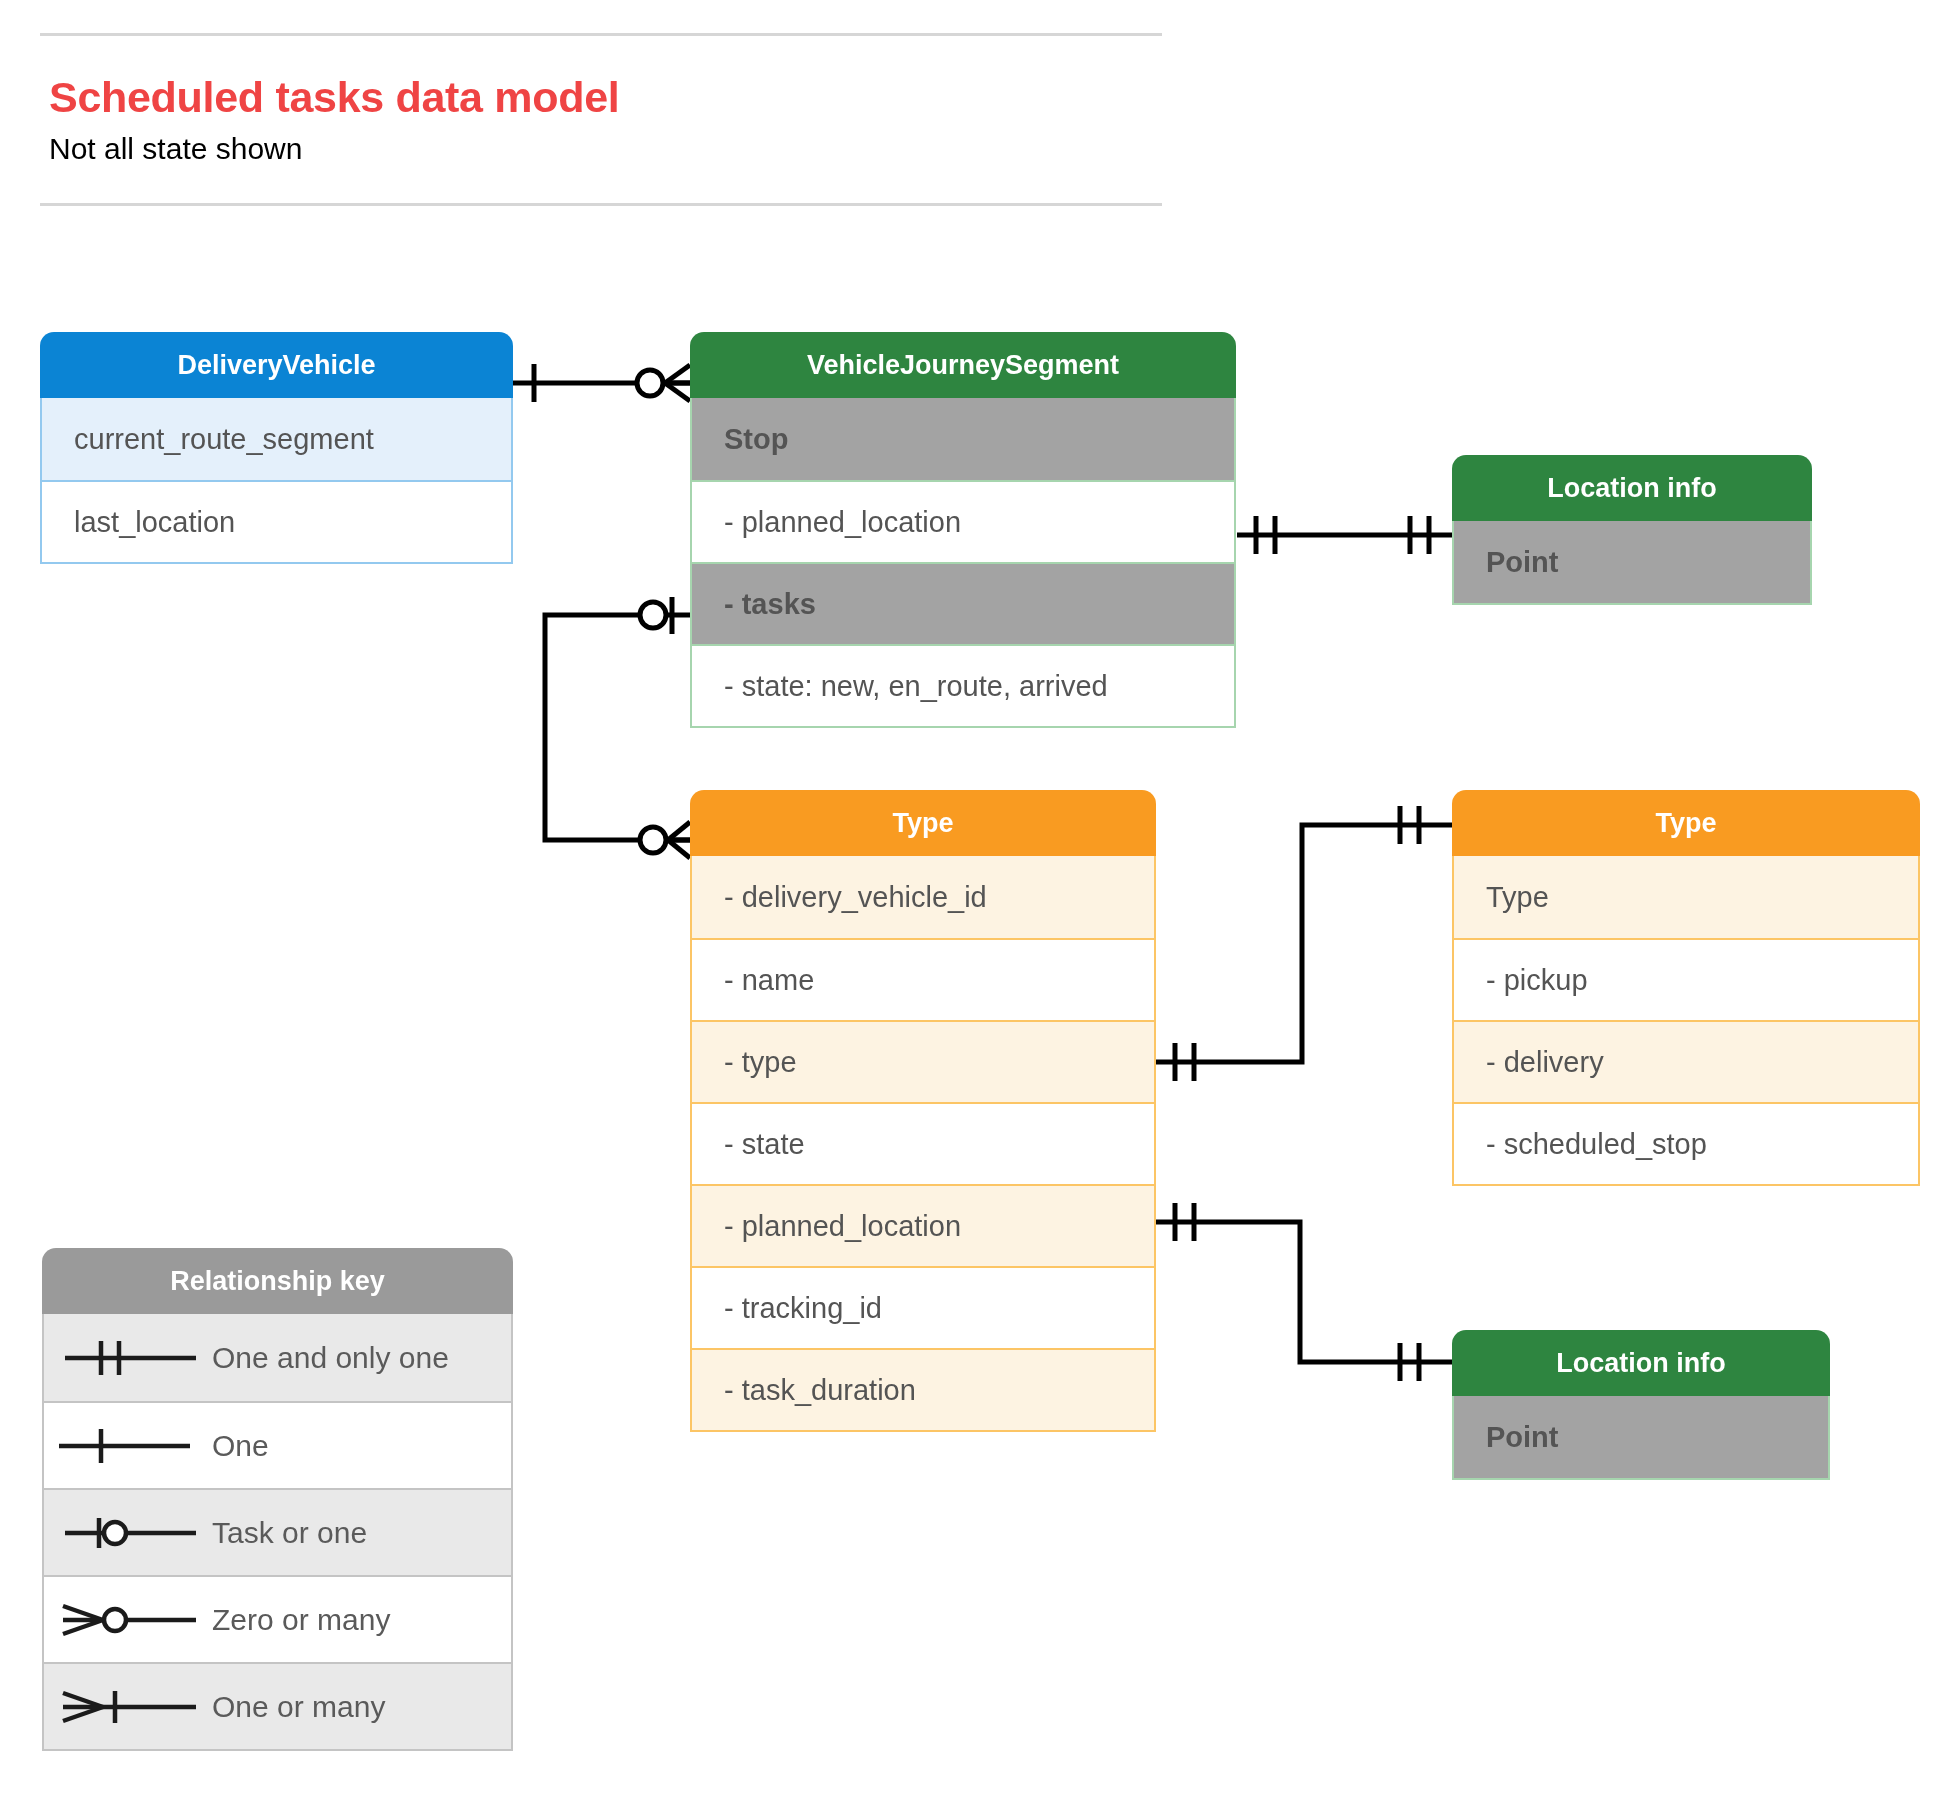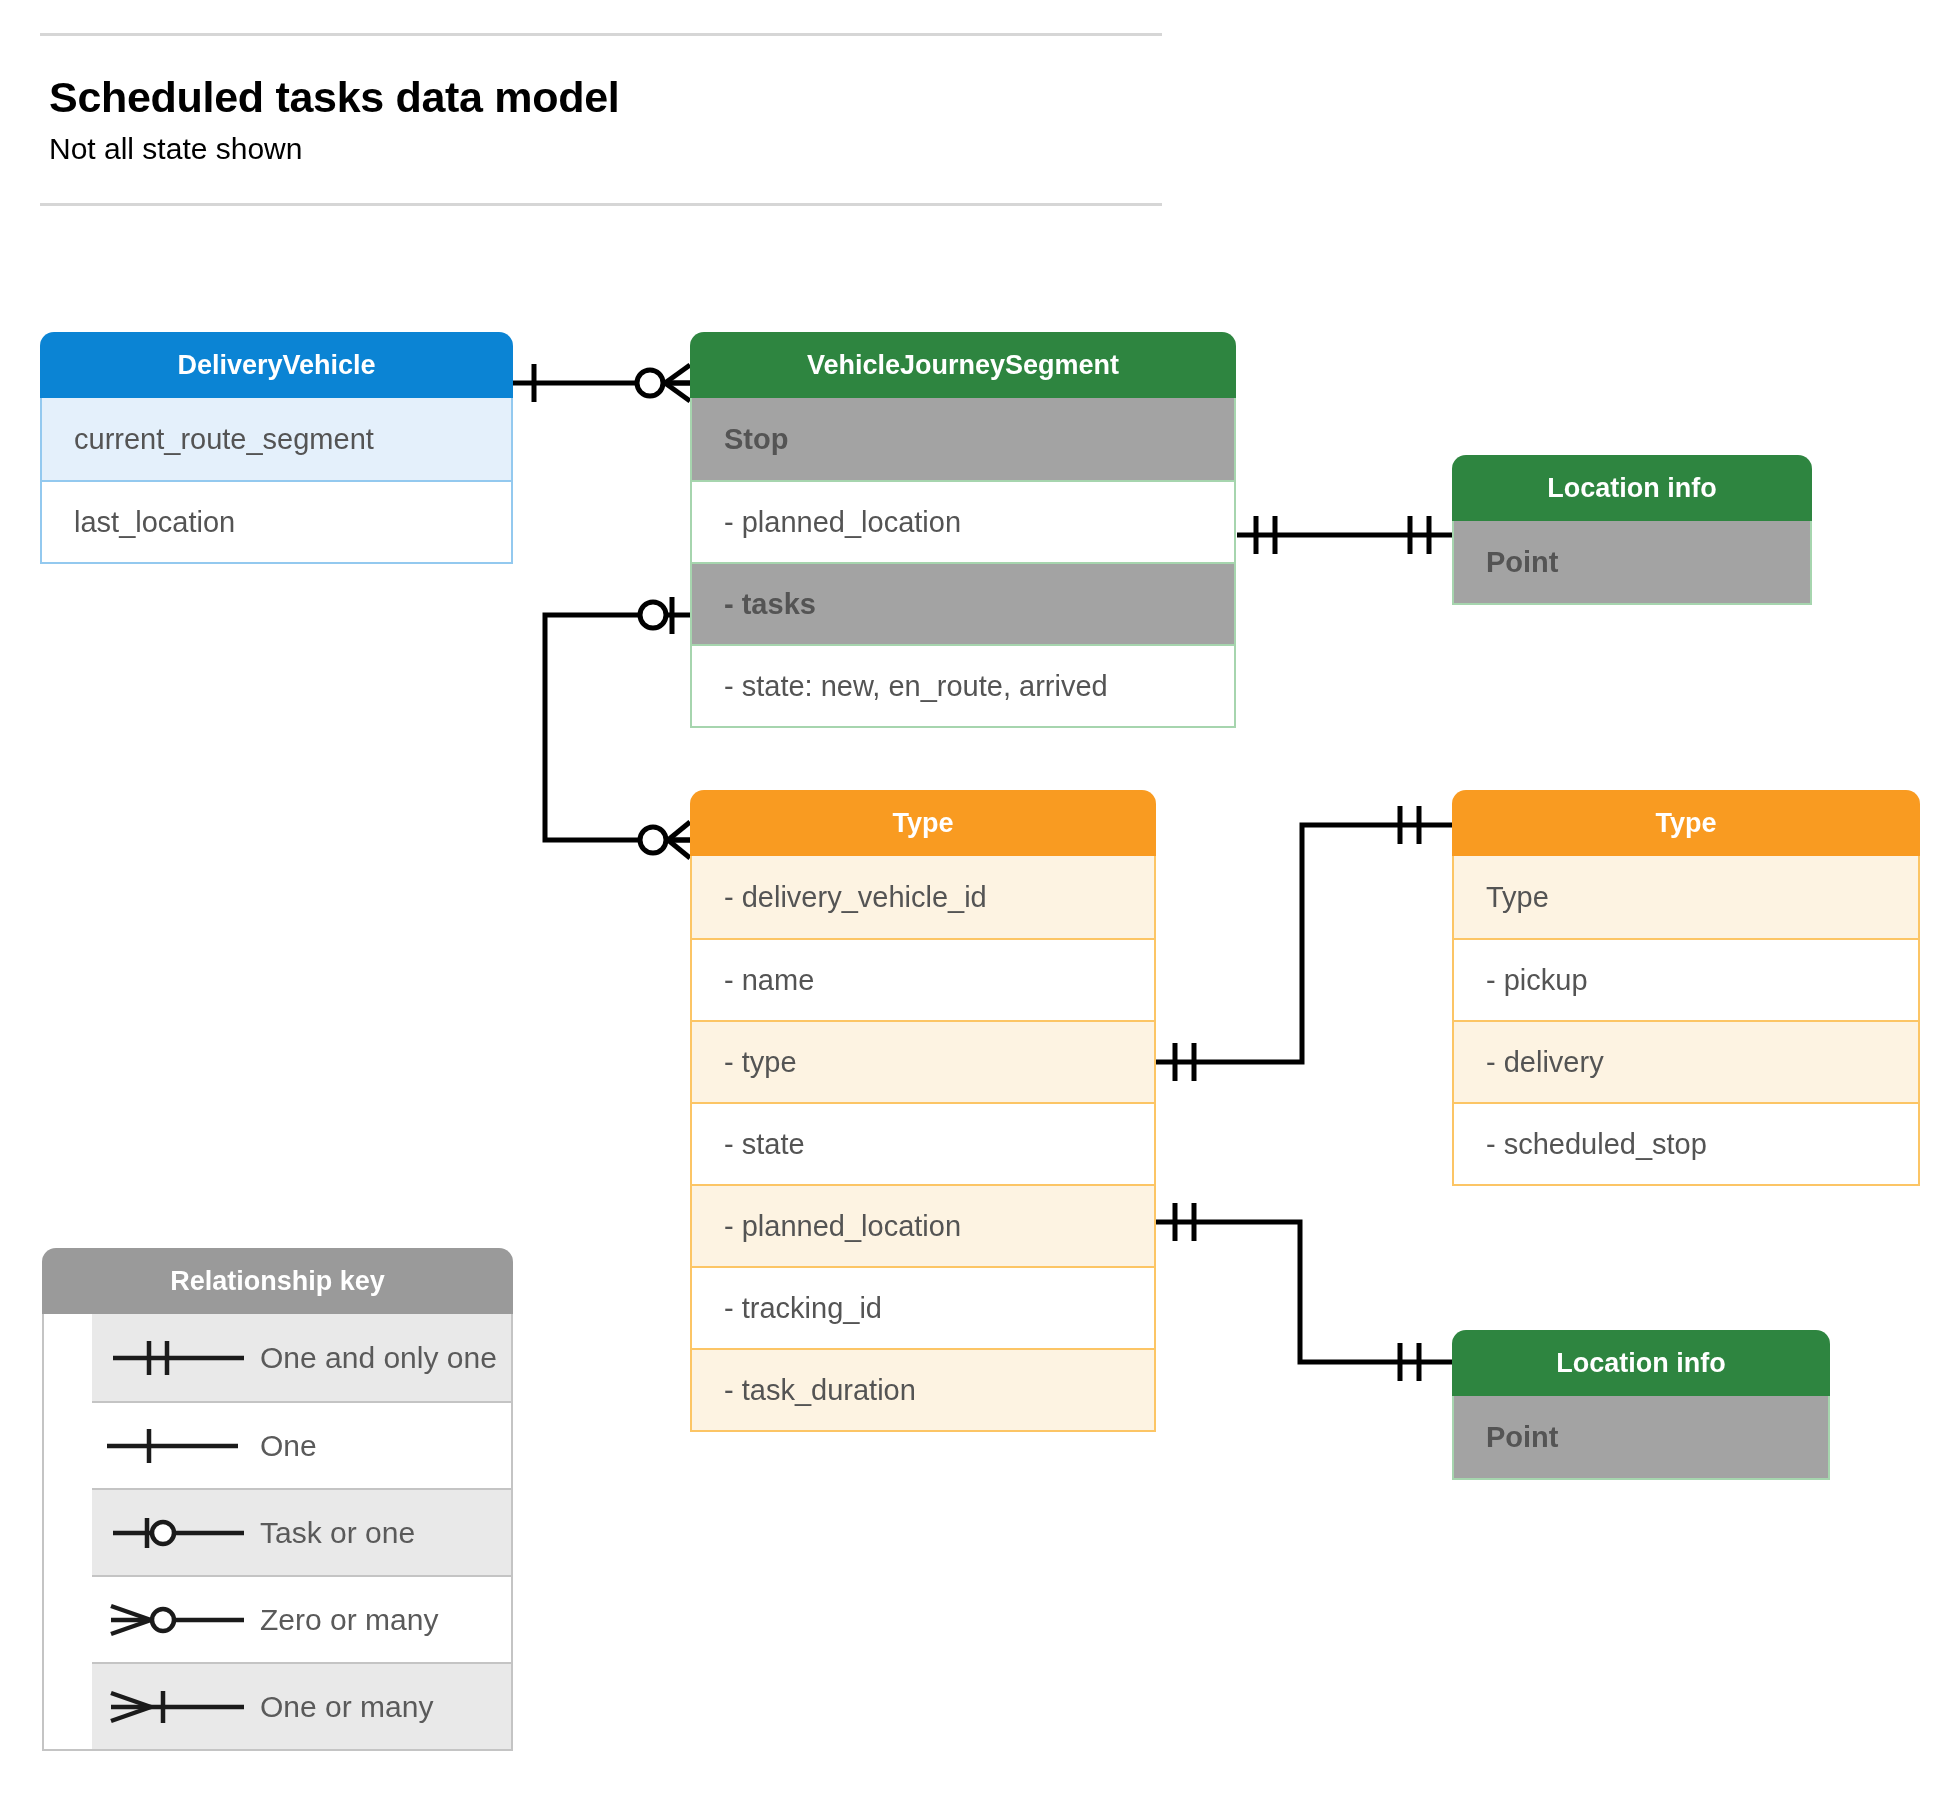--- a/index.html
+++ b/index.html
@@ -29,21 +29,21 @@
   }
   #rule-top { top: 33px; }
   #rule-bottom { top: 203px; }
 
   #page-title {
     position: absolute;
     left: 49px;
     top: 73px;
     font-size: 43px;
     font-weight: bold;
-    color: #000000;
+    color: #ef4444;
     letter-spacing: -0.3px;
     white-space: nowrap;
   }
   #page-subtitle {
     position: absolute;
     left: 49px;
     top: 132px;
     font-size: 30px;
     font-weight: normal;
     color: #000000;
@@ -102,21 +102,21 @@
 
   
   .theme-orange .entity-header { background: #f99b21; }
   .theme-orange .entity-rows   { border-color: #fcc565; }
   .theme-orange .entity-row    { border-top-color: #fcc565; }
   .theme-orange .row-odd       { background: #fdf3e2; }
   .theme-orange .row-even      { background: #ffffff; }
 
   
   .theme-gray .entity-header { background: #9a9a9a; }
-  .theme-gray .entity-rows   { border-color: #c4c4c4; padding-left: 48px; }
+  .theme-gray .entity-rows   { border-color: #c4c4c4; }
   .theme-gray .entity-row    { border-top-color: #c4c4c4; }
   .theme-gray .row-odd       { background: #e9e9e9; }
   .theme-gray .row-even      { background: #ffffff; }
 
   
   .legend-row {
     height: 87px;
     display: flex;
     align-items: center;
     padding-left: 0;

